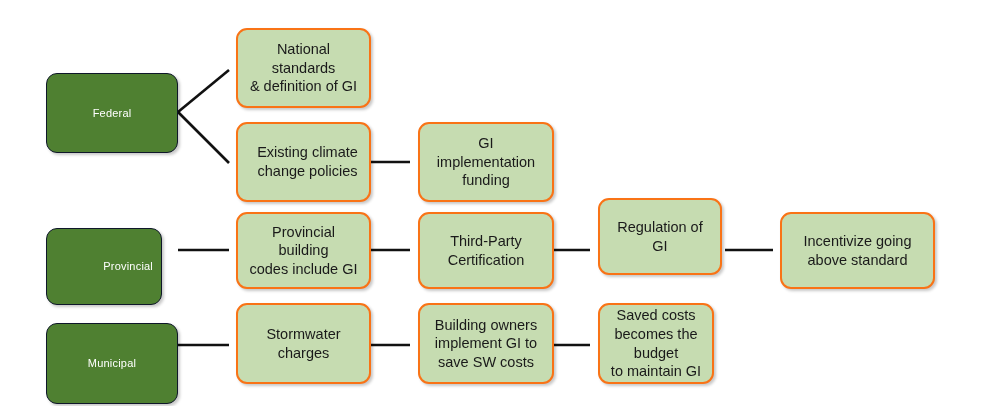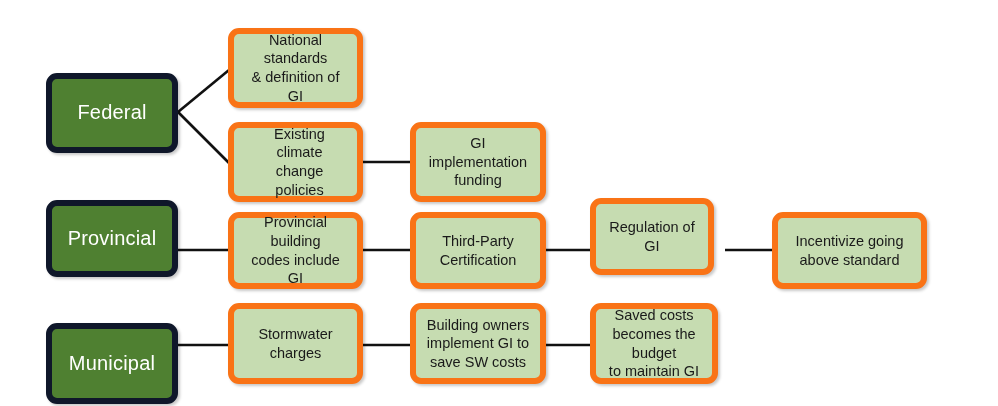--- a/index.html
+++ b/index.html
@@ -34,30 +34,31 @@
     text-align: center;
     border-radius: 11px;
     line-height: 1.28;
     z-index: 2;
     box-shadow: 2px 2px 3px rgba(0,0,0,0.22);
     padding: 4px 8px;
     white-space: pre-line;
   }
   .node.level {
     background: #4f8031;
-    border: 6px solid #0f172a;
+    border: 1px solid #0f172a;
     color: #ffffff;
-    font-size: 20px;
+    font-size: 11px;
     letter-spacing: 0.2px;
   }
   .node.item {
     background: #c6dcb1;
-    border: 6px solid #f97316;
+    border: 2px solid #f97316;
     color: #1a1a1a;
     font-size: 14.5px;
+    margin-left: 8px;
   }
 </style>
 </head>
 <body>
 
 <div id="canvas">
 
   <svg id="edges" viewBox="0 0 998 406" width="998" height="406" xmlns="http://www.w3.org/2000/svg">
     <g stroke="#111111" stroke-width="2.6" fill="none" stroke-linecap="butt">
 
@@ -74,21 +75,21 @@
       <path d="M 178 345 L 229 345"></path>
       <path d="M 362 345 L 410 345"></path>
       <path d="M 545 345 L 590 345"></path>
     </g>
   </svg>
 
   <div class="node level" style="left:46px; top:73px; width:132px; height:80px;">
     <span>Federal</span>
   </div>
 
-  <div class="node level" style="left:46px; top:200px; width:132px; height:77px;">
+  <div class="node level" style="left:46px; top:228px; width:116px; height:77px;justify-content:flex-end;">
     <span>Provincial</span>
   </div>
 
   <div class="node level" style="left:46px; top:303px; width:132px; height:81px;margin-top:20px;">
     <span>Municipal</span>
   </div>
 
   <div class="node item" style="left:228px; top:28px; width:135px; height:80px;">
     <span>National standards
 &amp; definition of GI</span>
@@ -126,19 +127,19 @@
   <div class="node item" style="left:228px; top:303px; width:135px; height:81px;">
     <span>Stormwater charges</span>
   </div>
 
   <div class="node item" style="left:410px; top:303px; width:136px; height:81px;">
     <span>Building owners
 implement GI to
 save SW costs</span>
   </div>
 
-  <div class="node item" style="left:590px; top:303px; width:128px; height:81px;">
+  <div class="node item" style="left:590px; top:303px; width:116px; height:81px;">
     <span>Saved costs
 becomes the budget
 to maintain GI</span>
   </div>
 
 </div>
 
 </body></html>

